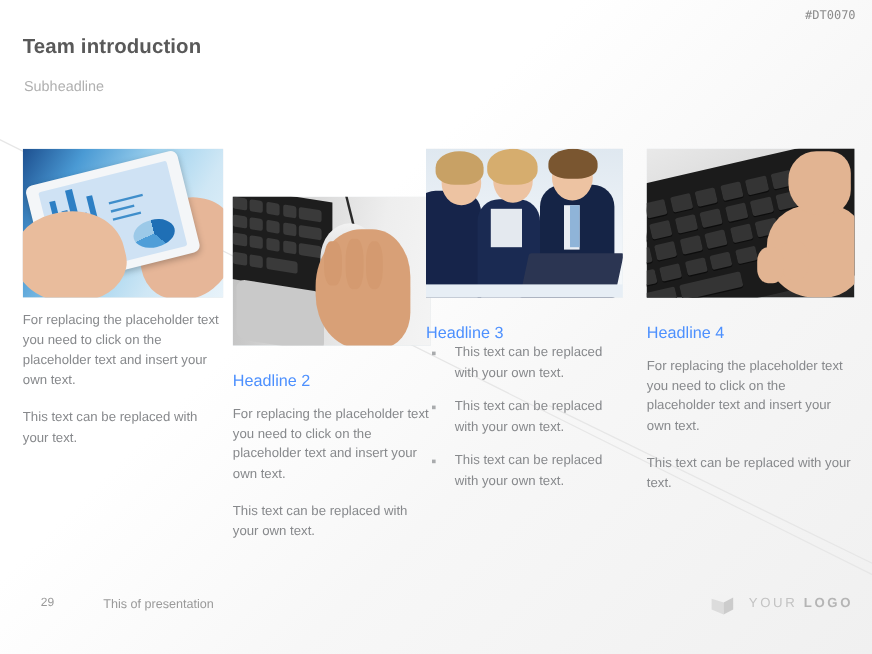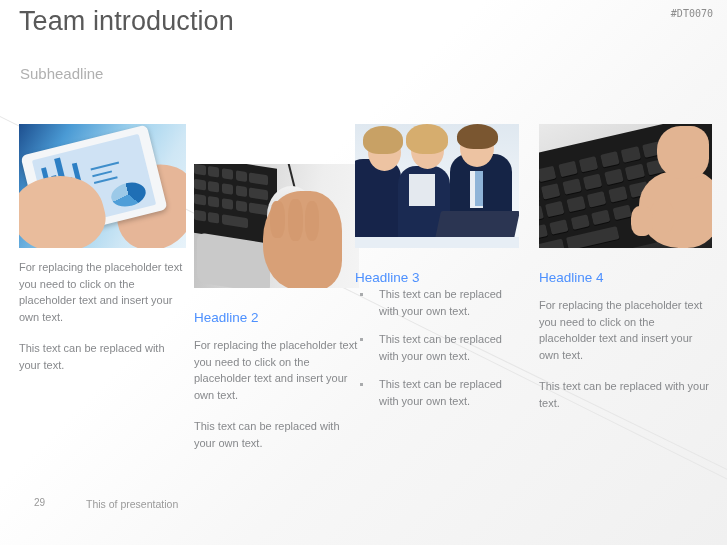--- a/index.html
+++ b/index.html
@@ -80,31 +80,31 @@
     right: 14px;
     top: 8px;
     font-family: "DejaVu Sans Mono", monospace;
     font-size: 10px;
     color: #8c8c8c;
     letter-spacing: 0px;
   }
   .page-title {
     position: absolute;
     left: 19px;
-    top: 6px;
-    font-size: 27px;
+    top: 29px;
+    font-size: 17px;
     color: #595959;
-    font-weight: normal;
+    font-weight: bold;
     letter-spacing: 0.1px;
   }
   .page-subtitle {
     position: absolute;
     left: 20px;
     top: 65px;
-    font-size: 15px;
+    font-size: 12px;
     color: #b0b0b0;
     font-weight: normal;
   }
 
   
   .columns {
     position: absolute;
     left: 0;
     top: 124px;
     width: 727px;
@@ -379,14 +379,22 @@
       <div class="col-body">
         <p>For replacing the placeholder text you need to click on the placeholder text and insert your own text.</p>
         <p>This text can be replaced with your text.</p>
       </div>
     </div>
 
   </div>
 
   <div class="footer-page">29</div>
   <div class="footer-title">This of presentation</div>
+  <div class="logo">
+    <svg width="24" height="24" viewBox="0 0 24 24">
+      <polygon points="3,8 11,4 21,7 13,11" fill="#f2f2f2"></polygon>
+      <polygon points="3,8 13,11 13,21 3,17" fill="#dcdcdc"></polygon>
+      <polygon points="13,11 21,7 21,17 13,21" fill="#cccccc"></polygon>
+    </svg>
+    <span class="logo-text"><span>YOUR </span><b>LOGO</b></span>
+  </div>
 
 </div>
 
 </body></html>

